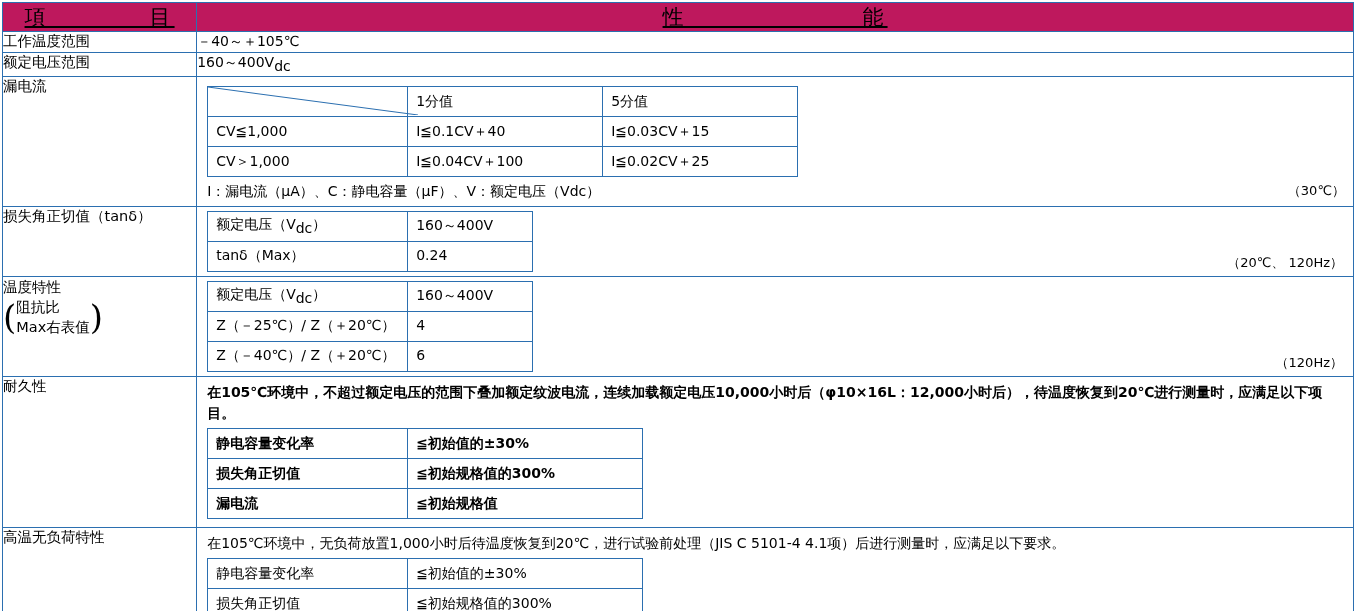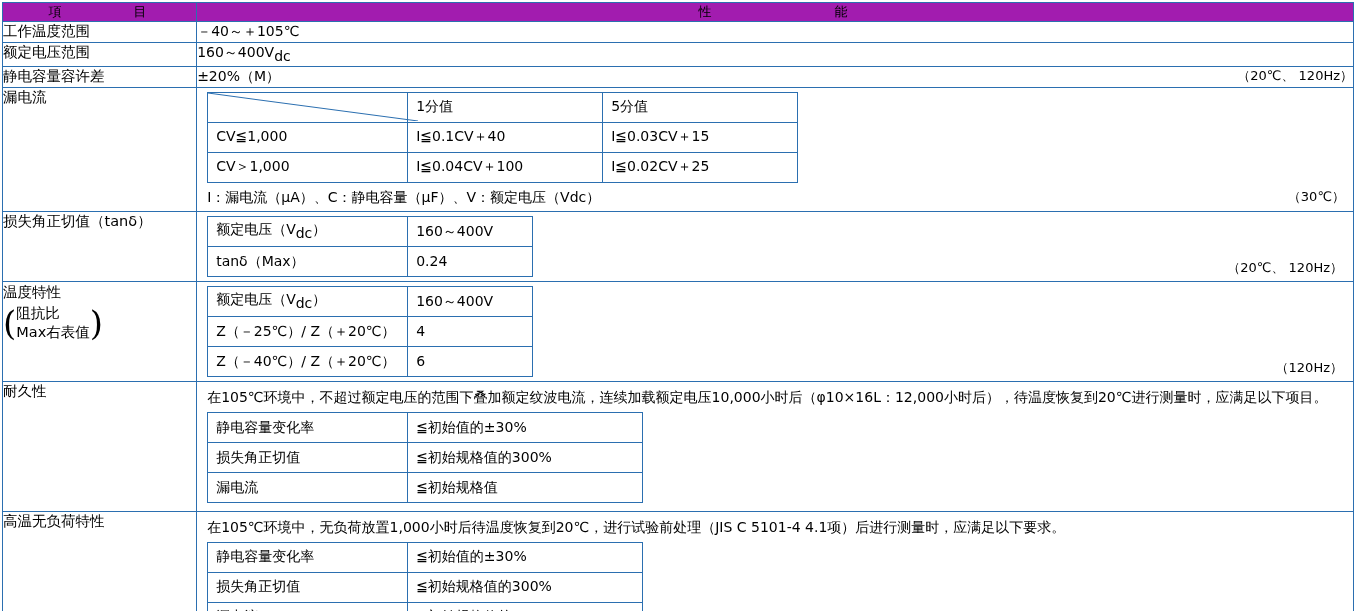--- a/index.html
+++ b/index.html
@@ -4,21 +4,21 @@
 <style>
   html,body{margin:0;padding:0;background:#ffffff;}
   body{font-family:"DejaVu Sans","Liberation Sans",sans-serif;color:#000;}
   #sheet{position:relative;width:1356px;height:611px;box-sizing:border-box;overflow:hidden;}
   table.spec{border-collapse:collapse;table-layout:fixed;width:1352px;margin:2px;}
   table.spec > tbody > tr > td{
     border:1px solid #2b6fb0;
     vertical-align:top;
     padding:0;
   }
-  .hdr{background:#a21caf;text-align:center;font-size:13px;letter-spacing:4px;padding:8px 0 9px 0;}
+  .hdr{background:#be185d;text-align:center;font-size:21px;letter-spacing:4px;padding:8px 0 9px 0;text-decoration:underline;}
   .lbl{padding:4px 6px 5px 6px;font-size:14.5px;line-height:1.35;}
   .val{padding:4px 8px 5px 10px;font-size:14px;line-height:1.4;position:relative;}
   .sub{font-size:14px;vertical-align:sub;}
   .note{position:absolute;right:10px;bottom:4px;font-size:13px;}
   .inline-note{float:right;font-size:13px;}
   
   table.inner{border-collapse:collapse;table-layout:fixed;margin:0;}
   table.inner td{border:1px solid #2b6fb0;font-size:14px;padding:3px 8px 4px 8px;line-height:1.3;height:22px;}
   .c{text-align:left;}
   .leak-wrap{position:relative;}
@@ -50,31 +50,24 @@
     <td class="val">－40～＋105℃</td>
   </tr>
 
   <tr>
     <td class="lbl">额定电压范围</td>
     <td class="val">
       <span>160～400V</span><span class="sub">dc</span>
     </td>
   </tr>
 
-  <tr>
-    <td class="lbl">静电容量容许差</td>
-    <td class="val">
-      <span class="inline-note">（20℃、 120Hz）</span>
-      <span>±20%（M）</span>
-    </td>
-  </tr>
 
   <tr>
     <td class="lbl">漏电流</td>
-    <td style="padding:4px 0 0 0;">
+    <td style="padding:9px 0 0 0;">
       <div class="leak-wrap" style="padding-left:10px;">
         <table class="inner">
           <colgroup>
             <col style="width:200px">
                   <col style="width:195px">
                   <col style="width:195px">
           </colgroup>
           <tbody>
                   <tr>
             <td style="position:relative;padding:0;height:26px;">
@@ -164,21 +157,21 @@
           </tr>
         </tbody>
               </table>
       </div>
       <span class="note">（120Hz）</span>
     </td>
   </tr>
 
   <tr>
     <td class="lbl">耐久性</td>
-    <td style="padding:0 0 8px 0;">
+    <td style="padding:0 0 8px 0;font-weight:bold;">
       <div class="para">在105℃环境中，不超过额定电压的范围下叠加额定纹波电流，连续加载额定电压10,000小时后（φ10×16L：12,000小时后），待温度恢复到20℃进行测量时，应满足以下项目。</div>
       <div style="padding-left:10px;">
         <table class="inner">
           <colgroup>
                   <col style="width:200px">
                   <col style="width:235px">
                 </colgroup>
           <tbody>
                   <tr>
             <td>静电容量变化率</td>

